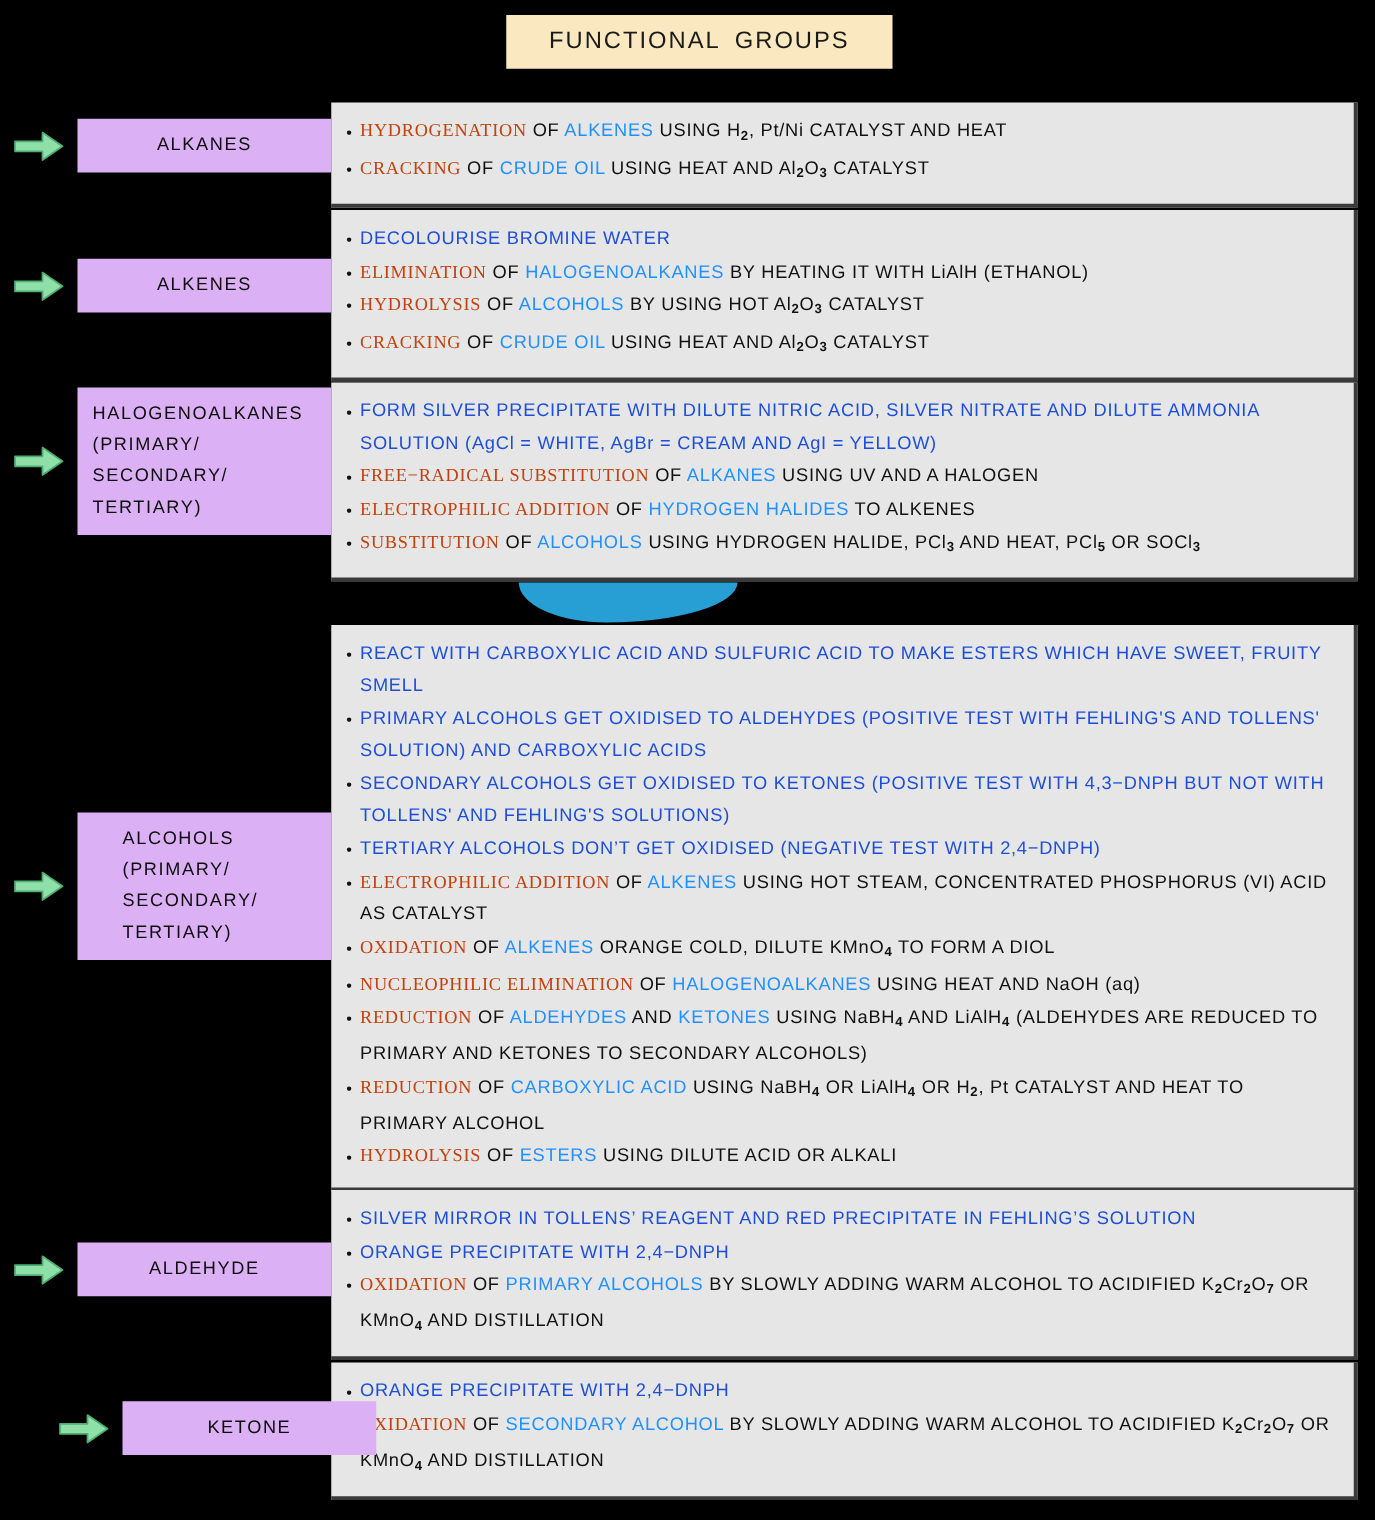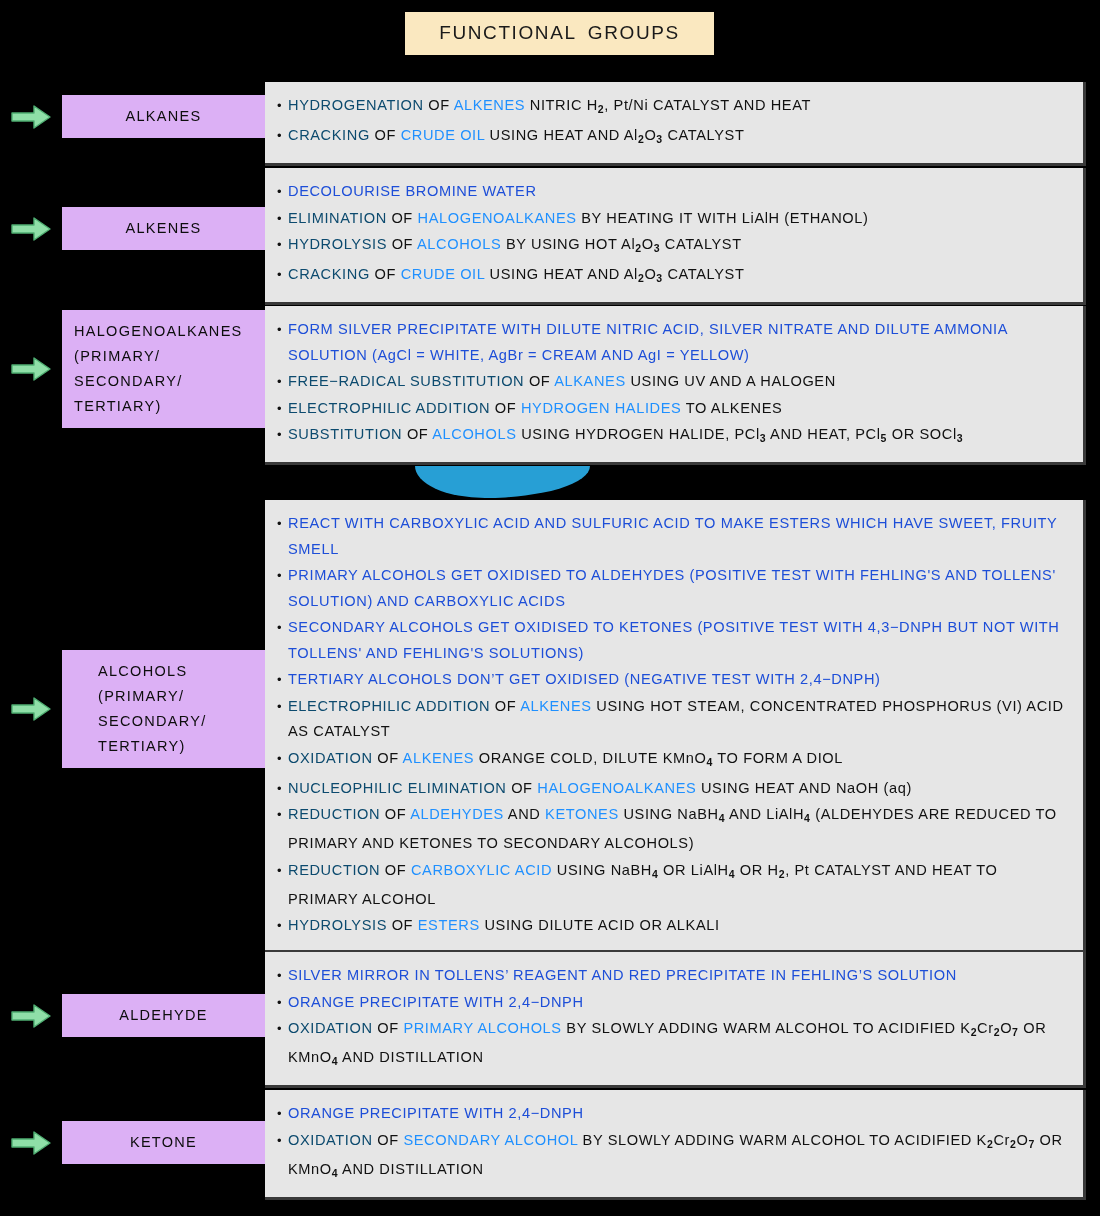--- a/index.html
+++ b/index.html
@@ -100,21 +100,21 @@
   .dot {
     flex: 0 0 auto;
     width: 11px;
     font-size: 13px;
     line-height: 25.5px;
     color: #111111;
   }
   .btext { flex: 1 1 auto; }
   .btext sub { font-size: 0.72em; vertical-align: -0.25em; font-weight: bold; }
 
-  .c-orange { color: #0c4a6e; }
+  .c-orange { color: #c2410c; font-family: Liberation Serif, serif; }
   .c-blue   { color: #1f90ff; }
   .c-green  { color: #1d4ed8; }
   .c-black  { color: #111111; }
 
   
   .deco { position: absolute; pointer-events: none; }
   .deco-blue {
     left: 415px; top: 466px; width: 175px; height: 32px;
     background: #29a8e0;
     border-radius: 0 0 60% 40% / 0 0 100% 100%;
@@ -144,21 +144,21 @@
             <path d="M2 9 H24 V2 L40 13 L24 24 V17 H2 Z" fill="#8fdfa8" stroke="#4fae72" stroke-width="1.4" stroke-linejoin="round"></path>
           </svg>
           <div class="label-box center">
             <div class="label-line">ALKANES</div>
           </div>
         </div>
         <div style="flex: 0 0 265px;"></div>
         <div class="content-box">
           <div class="bullet-item">
             <span class="dot">•</span>
-            <span class="btext"><span class="c-orange">HYDROGENATION</span><span class="c-black"> OF </span><span class="c-blue">ALKENES</span><span class="c-black"> NITRIC  H</span><sub class="c-black">2</sub><span class="c-black">, Pt/Ni CATALYST AND  HEAT</span></span>
+            <span class="btext"><span class="c-orange">HYDROGENATION</span><span class="c-black"> OF </span><span class="c-blue">ALKENES</span><span class="c-black"> USING  H</span><sub class="c-black">2</sub><span class="c-black">, Pt/Ni CATALYST AND  HEAT</span></span>
           </div>
           <div class="bullet-item">
             <span class="dot">•</span>
             <span class="btext"><span class="c-orange">CRACKING</span><span class="c-black"> OF </span><span class="c-blue">CRUDE  OIL</span><span class="c-black"> USING HEAT  AND  Al</span><sub class="c-black">2</sub><span class="c-black">O</span><sub class="c-black">3</sub><span class="c-black">  CATALYST</span></span>
           </div>
         </div>
       </div>
       <div class="row" style="top: 168px;">
         <div class="label-col" style="position: absolute; top: 39px;">
           <svg class="arrow" width="42" height="26" viewBox="0 0 42 26">
@@ -295,21 +295,21 @@
             <span class="dot">•</span>
             <span class="btext"><span class="c-green">ORANGE  PRECIPITATE  WITH  2,4−DNPH</span></span>
           </div>
           <div class="bullet-item">
             <span class="dot">•</span>
             <span class="btext"><span class="c-orange">OXIDATION</span><span class="c-black">  OF  </span><span class="c-blue">PRIMARY  ALCOHOLS</span><span class="c-black"> BY SLOWLY  ADDING WARM ALCOHOL TO  ACIDIFIED  K</span><sub class="c-black">2</sub><span class="c-black">Cr</span><sub class="c-black">2</sub><span class="c-black">O</span><sub class="c-black">7</sub><span class="c-black">  OR  KMnO</span><sub class="c-black">4</sub><span class="c-black">  AND  DISTILLATION</span></span>
           </div>
         </div>
       </div>
       <div class="row" style="top: 1090px;">
-        <div class="label-col" style="position: absolute; top: 31px;">
+        <div class="label-col" style="position: absolute; top: 31px; margin-left: 36px;">
           <svg class="arrow" width="42" height="26" viewBox="0 0 42 26">
             <path d="M2 9 H24 V2 L40 13 L24 24 V17 H2 Z" fill="#8fdfa8" stroke="#4fae72" stroke-width="1.4" stroke-linejoin="round"></path>
           </svg>
           <div class="label-box center">
             <div class="label-line">KETONE</div>
           </div>
         </div>
         <div style="flex: 0 0 265px;"></div>
         <div class="content-box">
           <div class="bullet-item">

